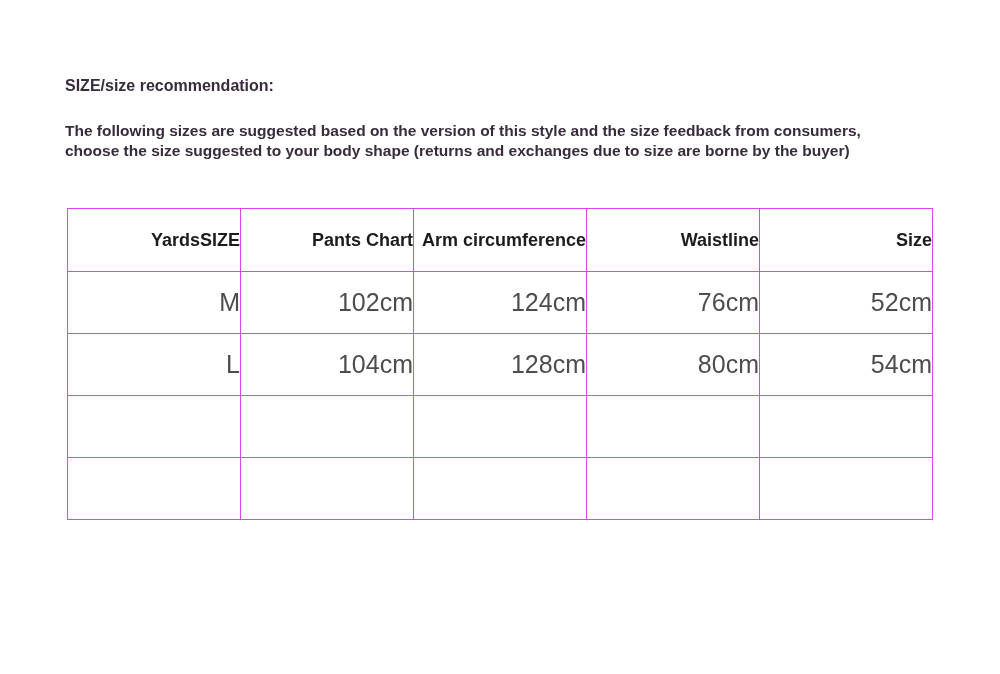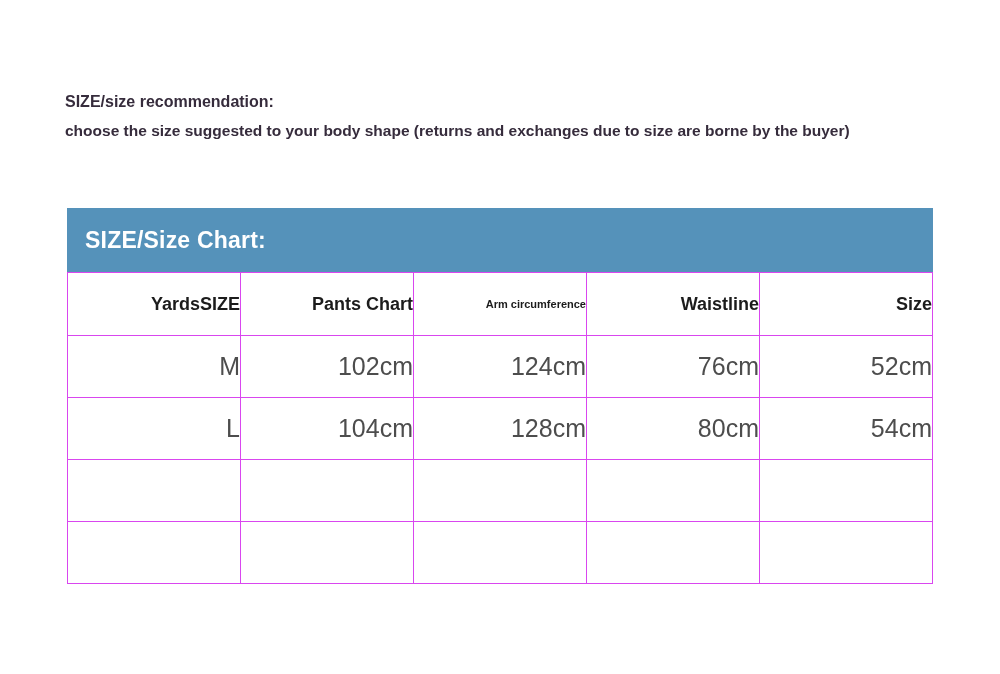--- a/index.html
+++ b/index.html
@@ -16,21 +16,20 @@
     overflow: hidden;
   }
   .heading {
     position: absolute;
     left: 65px;
     top: 77px;
     font-size: 16px;
     font-weight: bold;
     color: #362c3c;
     white-space: nowrap;
-    margin-top: 16px;
   }
   .paragraph {
     position: absolute;
     left: 65px;
     top: 121px;
     font-size: 15.5px;
     font-weight: bold;
     color: #362c3c;
     line-height: 19.5px;
   }
@@ -70,45 +69,43 @@
     padding: 0;
     overflow: hidden;
   }
   table.size-table th {
     height: 62px;
     font-size: 18px;
     font-weight: bold;
     color: #1c1c1c;
   }
   table.size-table th.col-arm {
-    font-size: 11px;
+    font-size: 18px;
   }
   table.size-table td {
     height: 61px;
     font-size: 25px;
     font-weight: normal;
     color: #4d4d4d;
   }
 </style>
 </head>
 <body>
 
 <div class="page">
 
   <div class="heading">SIZE/size recommendation:</div>
 
   <div class="paragraph">
+    <div class="pline">The following sizes are suggested based on the version of this style and the size feedback from consumers,</div>
     <div class="pline">choose the size suggested to your body shape (returns and exchanges due to size are borne by the buyer)</div>
   </div>
 
   <div class="size-chart">
 
-    <div class="chart-bar">
-      <span class="bar-title">SIZE/Size Chart:</span>
-    </div>
 
     <table class="size-table">
       <thead>
         <tr>
           <th>YardsSIZE</th>
           <th>Pants Chart</th>
           <th class="col-arm">Arm circumference</th>
           <th>Waistline</th>
           <th>Size</th>
         </tr>

